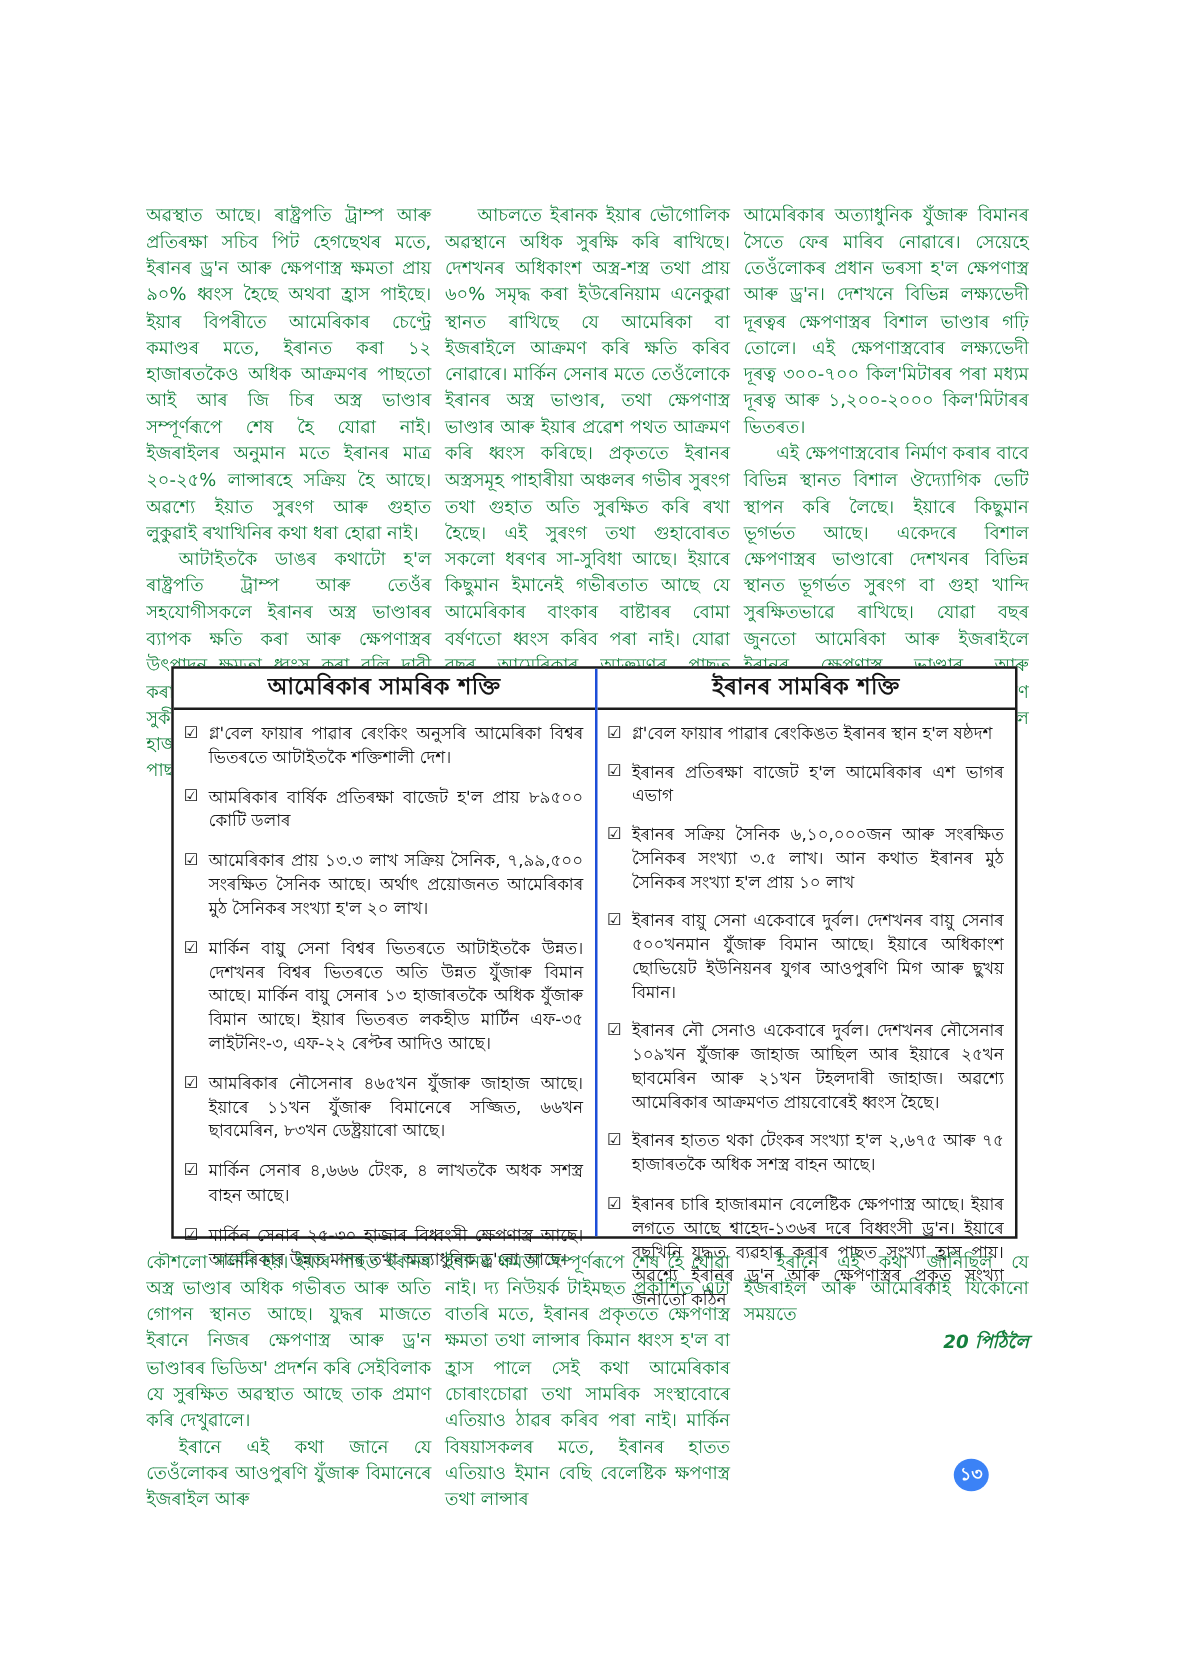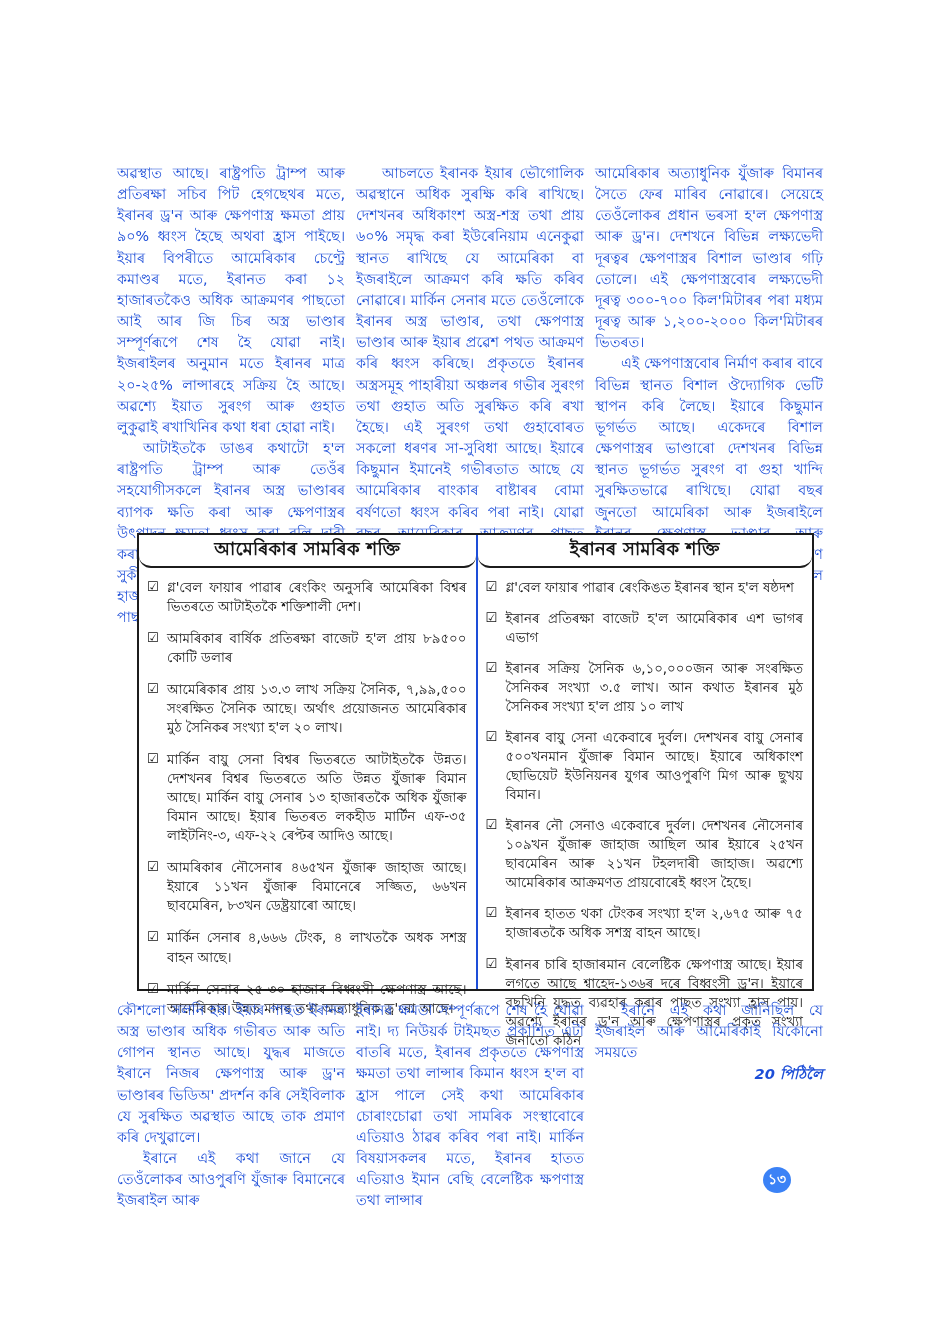--- a/index.html
+++ b/index.html
@@ -20,21 +20,21 @@
     left: 117px; top: 163px;
     width: 706px;
     display: flex;
     gap: 11px;
   }
   .col { width: 228px; }
   .col p {
     font-size: 14.3px;
     line-height: 1.48;
     text-align: justify;
-    color: #1d4ed8;
+    color: #15803d;
   }
   .col p.indent { text-indent: 26px; }
   
   .battle-table {
     position: absolute;
     left: 137px; top: 533px;
     width: 677px; height: 458px;
     border: 2px solid #1c1c1c;
     display: flex;
     background: #fff;
@@ -43,21 +43,20 @@
   .t-col.right { border-left: 2px solid #1d4ed8; }
   .t-head {
     height: 38px;
     border-bottom: 2px solid #1c1c1c;
     font-size: 18px;
     font-weight: bold;
     display: flex;
     align-items: center;
     justify-content: center;
     letter-spacing: 0.3px;
-    border-radius: 12px;
   }
   .t-body { padding: 10px 9px 6px 8px; flex: 1; }
   .t-item {
     display: flex;
     gap: 5px;
     margin-bottom: 12px;
     font-size: 13.4px;
     line-height: 1.42;
     text-align: justify;
   }

